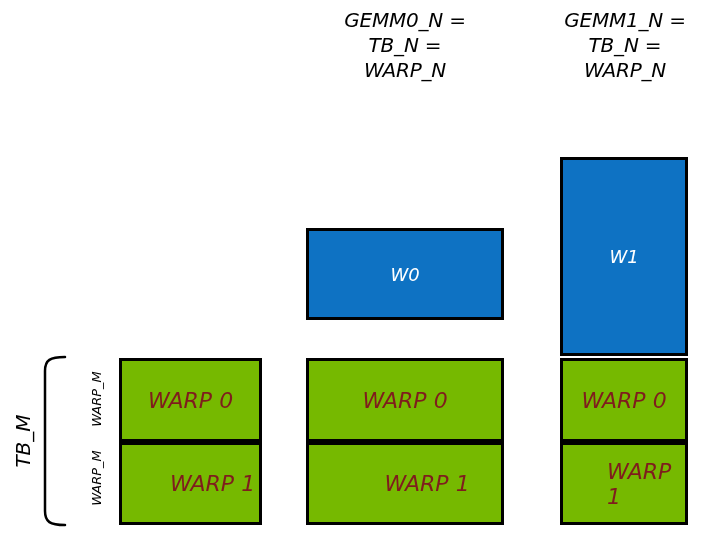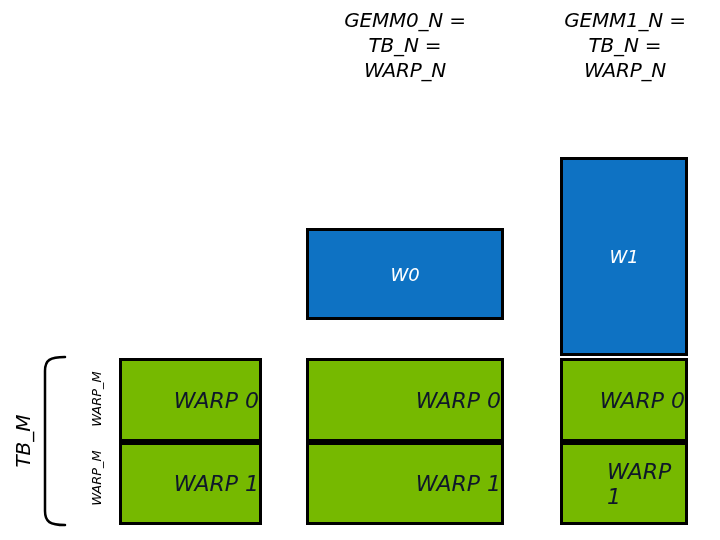--- a/index.html
+++ b/index.html
@@ -41,22 +41,22 @@
   .warp-col { position: absolute; top: 358px; }
   .warp-col-0 { left: 119px; width: 143px; }
   .warp-col-1 { left: 306px; width: 198px; }
   .warp-col-2 { left: 560px; width: 128px; }
   .warp-row {
     box-sizing: border-box;
     border: 3px solid #000000;
     background: #76b900;
     display: flex;
     align-items: center;
-    justify-content: flex-end;
-    color: #0f172a;
+    justify-content: center;
+    color: #7f1d1d;
     font-size: 22px;
     height: 84px;
   }
   .warp-row + .warp-row { height: 83px; padding-left: 44px; }
   .rot {
     position: absolute;
     transform: translate(-50%, -50%) rotate(-90deg);
     white-space: nowrap;
   }
   .tbm-label { left: 23px; top: 441px; font-size: 20px; }

